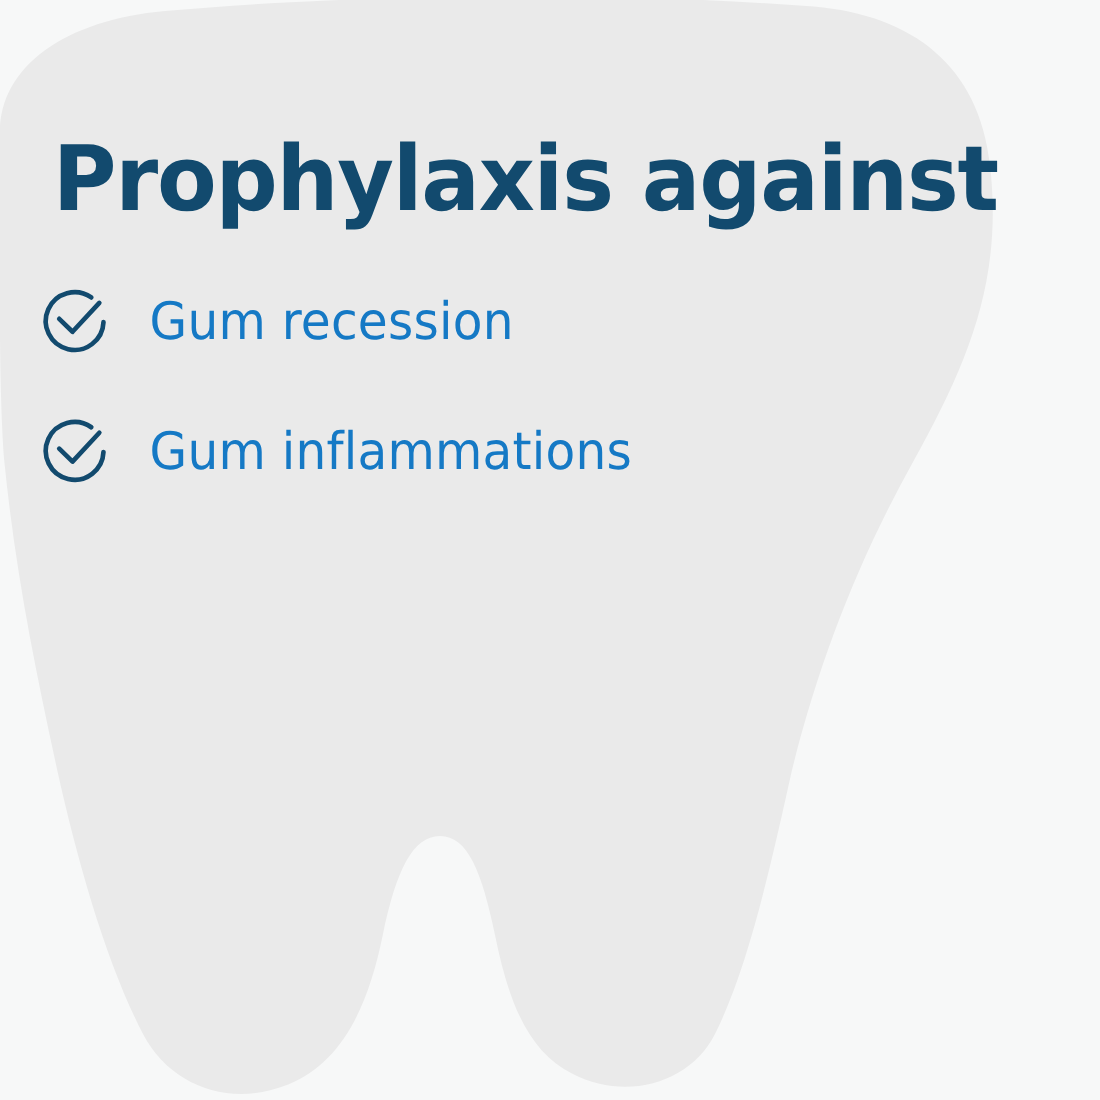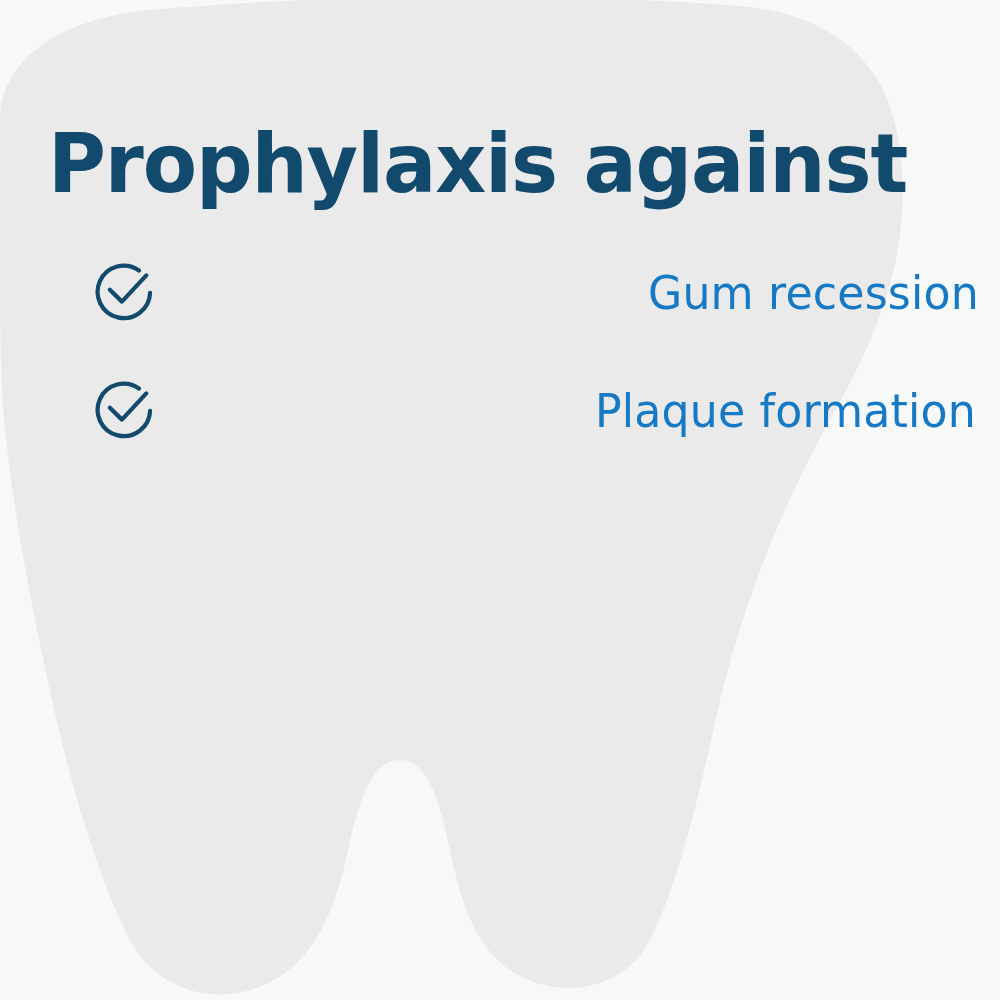--- a/index.html
+++ b/index.html
@@ -57,22 +57,21 @@
     width: 1000px;
     margin: 0;
     padding: 0;
     list-style: none;
   }
   .list-item {
     position: relative;
     height: 118px;
     display: flex;
     align-items: center;
-    padding-left: 90px;
-    justify-content: space-between;
+    padding-left: 34px;
   }
   .check-icon {
     flex: 0 0 auto;
     width: 70px;
     height: 70px;
     display: block;
   }
   .item-label {
     margin-left: 32px;
     font-size: 47px;
@@ -118,26 +117,26 @@
 
       <li class="list-item">
         <svg class="check-icon" viewBox="0 0 48 48" aria-hidden="true">
           <path d="M33.6 9.2 A18 18 0 1 0 41.2 24.6" fill="none" stroke="#124a6e" stroke-width="2.9" stroke-linecap="round"></path>
           <path d="M13.6 22.5 L21.9 30.6 L38.6 12.6" fill="none" stroke="#124a6e" stroke-width="2.9" stroke-linecap="round" stroke-linejoin="round"></path>
         </svg>
         <span class="item-label" style="color: rgb(21, 121, 197);">Gum recession</span>
       </li>
 
 
-
-
-
       <li class="list-item">
         <svg class="check-icon" viewBox="0 0 48 48" aria-hidden="true">
           <path d="M33.6 9.2 A18 18 0 1 0 41.2 24.6" fill="none" stroke="#124a6e" stroke-width="2.9" stroke-linecap="round"></path>
           <path d="M13.6 22.5 L21.9 30.6 L38.6 12.6" fill="none" stroke="#124a6e" stroke-width="2.9" stroke-linecap="round" stroke-linejoin="round"></path>
         </svg>
-        <span class="item-label" style="color: rgb(21, 121, 197);">Plaque formation</span>
+        <span class="item-label" style="color: rgb(21, 121, 197);">Gum inflammations</span>
       </li>
+
+
+
 
     </ul>
   </div>
 </div>
 
 </body></html>

